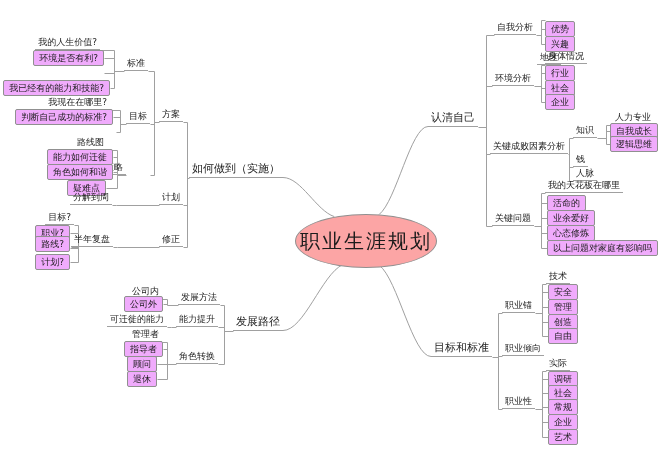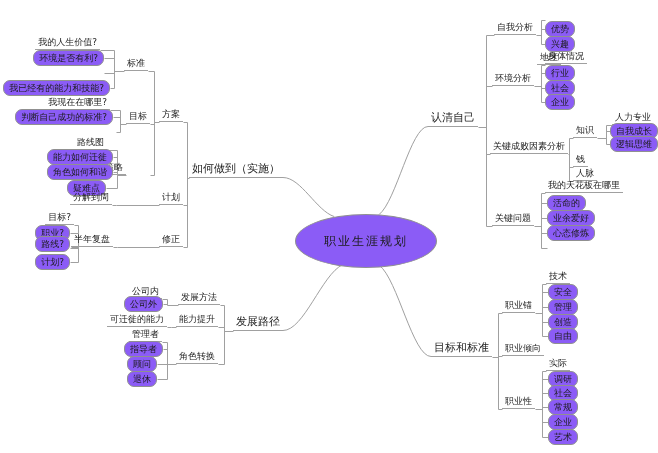--- a/index.html
+++ b/index.html
@@ -7,29 +7,29 @@
     position:relative;width:658px;height:453px;background:var(--bg,#fff);
     font-family:"DejaVu Sans",sans-serif;overflow:hidden;color:var(--text,#1c1c1c);
   }
   #edges{position:absolute;left:0;top:0;pointer-events:none;}
   .node{
     position:absolute;transform:translateY(-50%);white-space:nowrap;
     font-size:9px;line-height:12px;padding:0 3px 1px;background:transparent;
   }
   .fork{border-bottom:1px solid var(--edge,#a0a0a0);}
   .bubble{
-    border:1px solid var(--border,#909090);border-radius:7px;
-    padding:1px 5px;background:#8b5cf6;
+    border:1px solid var(--border,#909090);border-radius:2px;
+    padding:1px 5px;background:#f0abfc;
   }
   .branch{font-size:11px;line-height:14px;padding:0 3px 1px;}
   .center{
     position:absolute;left:295px;top:214px;width:140px;height:52px;
     border:1px solid var(--border,#909090);border-radius:50%;
     display:flex;align-items:center;justify-content:center;
-    font-size:12px;letter-spacing:2px;background:#8b5cf6;
+    font-size:20px;letter-spacing:2px;background:#fca5a5;
   }
   svg path{fill:none;stroke:var(--edge,#a0a0a0);stroke-width:1;}
 </style>
 </head>
 <body>
 
 <div id="canvas" style="--bg: #ffffff; --edge: #a0a0a0; --border: #909090; --text: #1c1c1c;">
   <svg id="edges" width="658" height="453" viewBox="0 0 658 453">
       <path d="M334.3,216.6C316.4,210.8 301.0,177.5 283,177.5"></path>
       <path d="M189.5,178.5L187.5,178.5"></path>
@@ -196,20 +196,21 @@
     <div class="node fork" id="node-renli" style="left: 612px; top: 118px;">人力专业</div>
     <div class="node bubble" id="node-zwcz" style="left: 610px; top: 131px;">自我成长</div>
     <div class="node bubble" id="node-luoji" style="left: 610px; top: 144px;">逻辑思维</div>
     <div class="node fork" id="node-qian" style="left: 573px; top: 160px;">钱</div>
     <div class="node fork" id="node-renmai" style="left: 573px; top: 174px;">人脉</div>
     <div class="node fork" id="node-guanjian-wenti" style="left: 492px; top: 219px;">关键问题</div>
     <div class="node fork" id="node-tianhuaban" style="left: 545px; top: 186px;">我的天花板在哪里</div>
     <div class="node bubble" id="node-huoming" style="left: 547px; top: 203px;">活命的</div>
     <div class="node bubble" id="node-yeyu" style="left: 547px; top: 218px;">业余爱好</div>
     <div class="node bubble" id="node-xintai" style="left: 547px; top: 233px;">心态修炼</div>
+    <div class="node bubble" id="node-jiating" style="left: 547px; top: 248px;">以上问题对家庭有影响吗</div>
     <div class="node fork branch" id="node-goals" style="left: 431px; top: 349px;">目标和标准</div>
     <div class="node fork" id="node-zhiye-mao" style="left: 502px; top: 306px;">职业锚</div>
     <div class="node fork" id="node-jishu" style="left: 546px; top: 277px;">技术</div>
     <div class="node bubble" id="node-anquan" style="left: 548px; top: 292px;">安全</div>
     <div class="node bubble" id="node-guanli" style="left: 548px; top: 307px;">管理</div>
     <div class="node bubble" id="node-chuangzao" style="left: 548px; top: 322px;">创造</div>
     <div class="node bubble" id="node-ziyou" style="left: 548px; top: 336px;">自由</div>
     <div class="node fork" id="node-qingxiang" style="left: 502px; top: 349px;">职业倾向</div>
     <div class="node fork" id="node-zhiyexing" style="left: 502px; top: 402px;">职业性</div>
     <div class="node fork" id="node-shiji" style="left: 546px; top: 364px;">实际</div>

